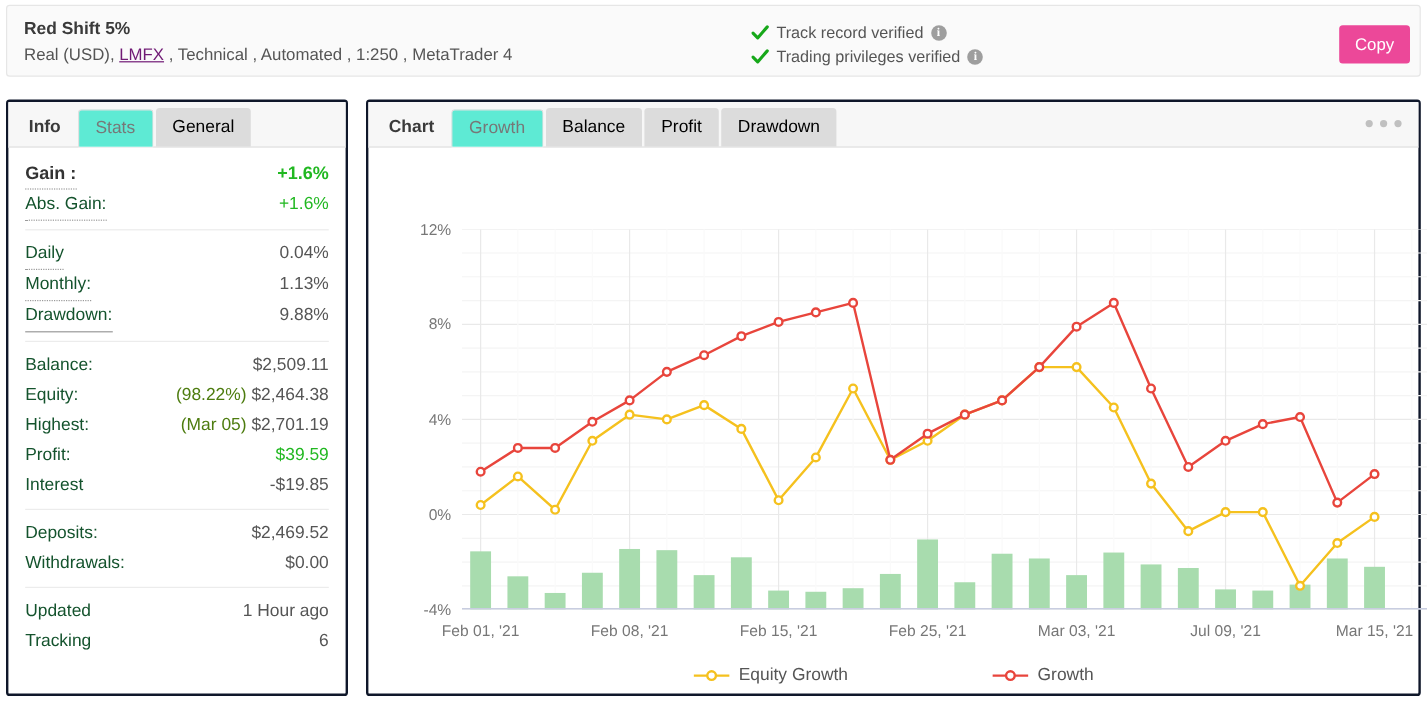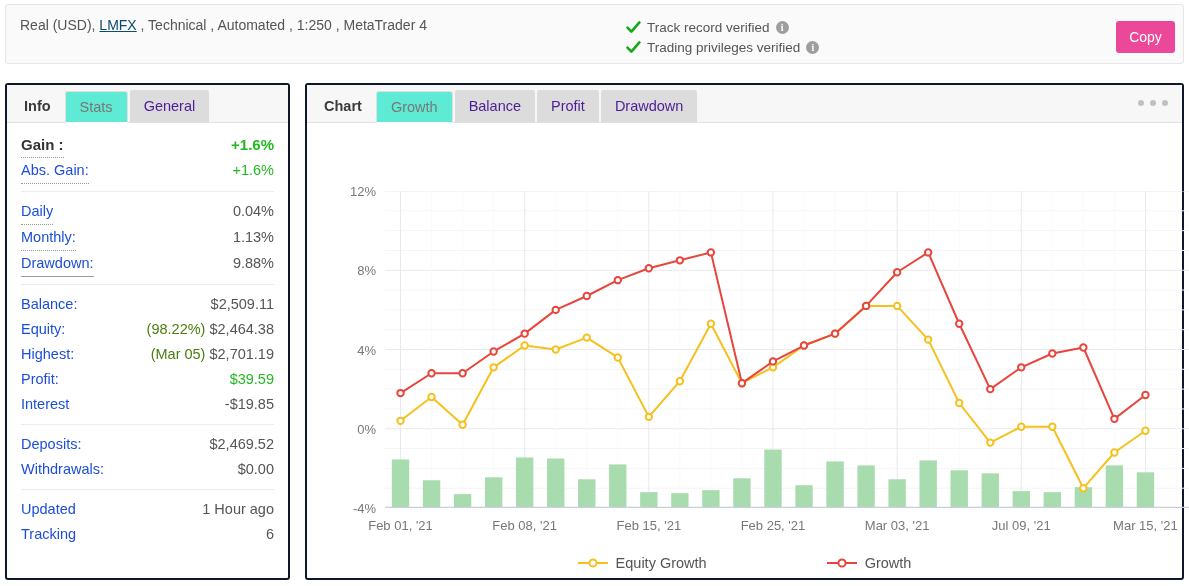--- a/index.html
+++ b/index.html
@@ -41,21 +41,21 @@
   }
   .hdr-sub {
     font-size: 14px;
     color: #555;
     line-height: 21px;
     white-space: nowrap;
     margin-top: 1px;
   }
   .hdr-sub .broker {
     text-decoration: underline;
-    color: #0c4a6e;
+    color: #701a75;
     cursor: pointer;
   }
 
   .verif-block {
     position: absolute;
     left: 620px;
     top: 12px;
   }
   .verif-row {
     display: flex;
@@ -165,21 +165,21 @@
   .tab.active {
     background: #5eead4;
     color: #777;
     border: 1px solid #e0e0e0;
     border-bottom: 1px solid #ffffff;
     margin-bottom: -1px;
     line-height: 30px;
   }
   .tab.inactive {
     background: #dcdcdc;
-    color: #4c1d95;
+    color: #000000;
   }
   .dots-icon {
     position: absolute;
     right: 14px;
     top: 11px;
     width: 30px;
     height: 14px;
     display: flex;
     align-items: center;
     justify-content: space-between;
@@ -203,21 +203,21 @@
   }
   .stat-row {
     display: flex;
     justify-content: space-between;
     align-items: baseline;
     font-size: 14.5px;
     line-height: 25px;
     color: #555;
     white-space: nowrap;
   }
-  .stat-row .k { color: #1d4ed8; }
+  .stat-row .k { color: #14532d; }
   .stat-row .v { color: #555; text-align: right; }
   .dotted { border-bottom: 1px dotted #9a9a9a; }
   .solidu { border-bottom: 1px solid #9a9a9a; }
   .stat-row.big .k { font-weight: bold; color: #333; font-size: 15px; }
   .stat-row.big .v { font-weight: bold; font-size: 15px; }
   .green { color: #21b821 !important; }
   .muted { color: #4d7c0f; }
   .grp { padding: 7px 0; }
   .grp + .grp { border-top: 1px solid #ececec; }
   .grp.first { padding-top: 9px; }
@@ -266,20 +266,21 @@
   }
   .legend-item { display: flex; align-items: center; cursor: pointer; }
   .legend-item svg { margin-right: 8px; }
 </style>
 </head>
 <body>
 
 <div class="header">
 
   <div class="hdr-title-block">
+    <div class="hdr-title">Red Shift 5%</div>
     <div class="hdr-sub"><span>Real (USD), </span><span class="broker">LMFX</span><span> , Technical , Automated , 1:250 , MetaTrader 4</span></div>
   </div>
 
   <div class="verif-block">
     <div class="verif-row">
       <span class="check-icon">
         <svg width="15" height="15" viewBox="0 0 15 15">
             <path d="M1.5 7.6 L5.4 11.6 L13.4 2.4" stroke="#17a81a" stroke-width="2.6" fill="none" stroke-linecap="round" stroke-linejoin="round"></path>
           </svg>
       </span>

